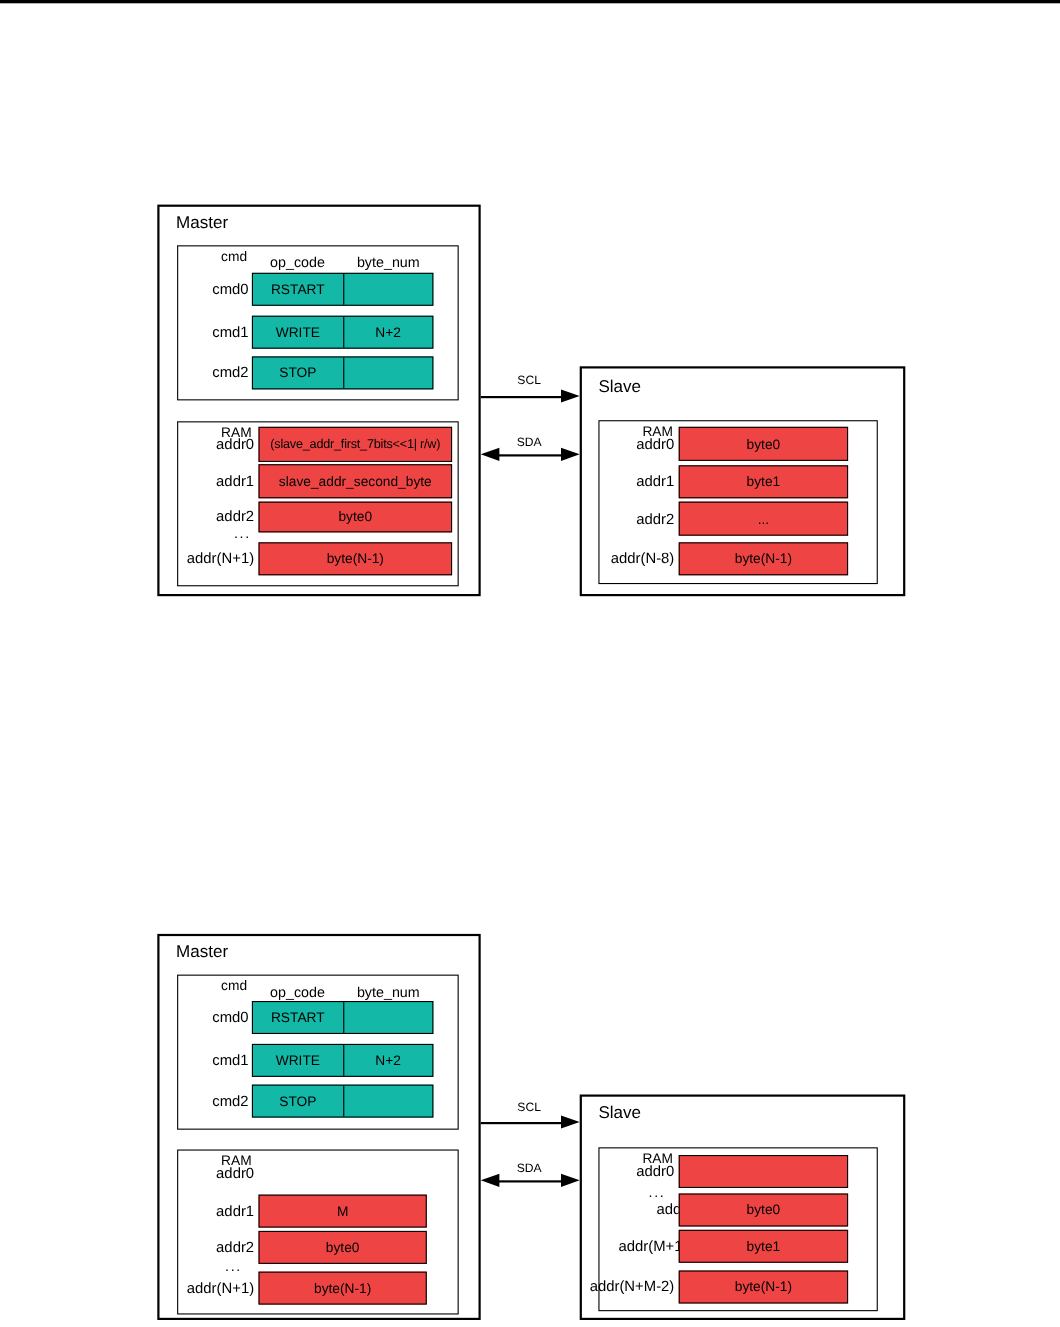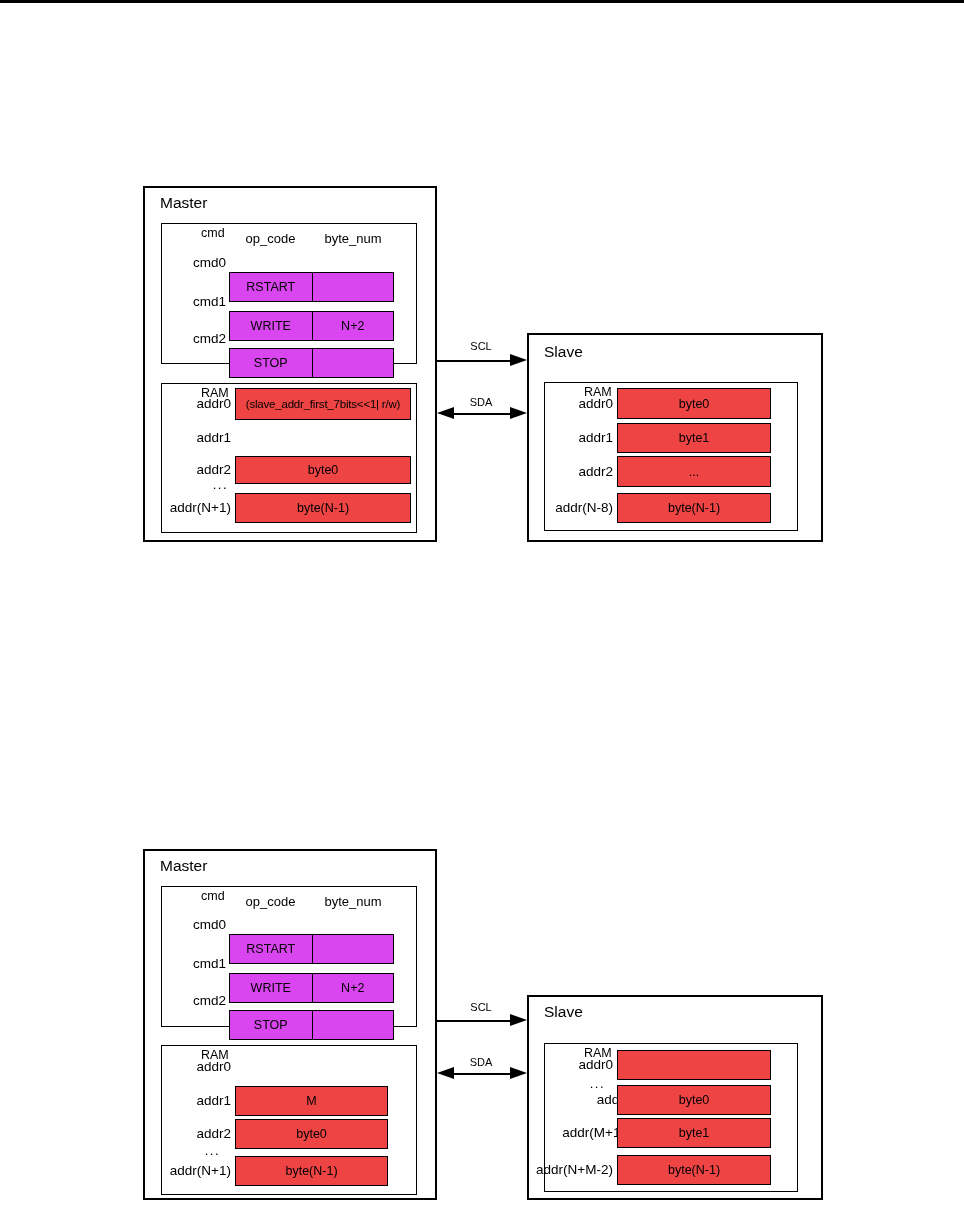--- a/index.html
+++ b/index.html
@@ -8,21 +8,21 @@
   .toprule{position:absolute;left:0;top:0;width:964px;height:3px;background:#000;}
   .box2{position:absolute;border:2px solid #000;background:#fff;box-sizing:border-box;}
   .box1{position:absolute;border:1.5px solid #000;background:#fff;box-sizing:border-box;}
   .title{position:absolute;font-size:15.5px;white-space:nowrap;}
   .boxlabel{position:absolute;font-size:12.5px;white-space:nowrap;margin-left:34px;}
   .hdr{position:absolute;font-size:13px;text-align:center;white-space:nowrap;}
   .rowlabel{position:absolute;font-size:13.5px;text-align:right;white-space:nowrap;}
   .cell{position:absolute;border:1.5px solid #000;box-sizing:border-box;background:#ef4444;
         display:flex;align-items:center;justify-content:center;font-size:12.5px;white-space:nowrap;}
   .cell.fit{font-size:11.5px;letter-spacing:-0.2px;}
-  .cmdrow{position:absolute;border:1.5px solid #000;box-sizing:border-box;background:#d946ef;display:flex;margin-top:24px;}
+  .cmdrow{position:absolute;border:1.5px solid #000;box-sizing:border-box;background:#14b8a6;display:flex;}
   .cmdrow .c1{width:81.5px;border-right:1.5px solid #000;display:flex;align-items:center;
               justify-content:center;font-size:12.5px;}
   .cmdrow .c2{flex:1;display:flex;align-items:center;justify-content:center;font-size:12.5px;}
   .dots{position:absolute;font-size:13px;letter-spacing:1.5px;text-align:right;white-space:nowrap;}
   .busline{position:absolute;height:1.5px;background:#000;}
   .ah-r{position:absolute;width:0;height:0;border-top:6.5px solid transparent;
         border-bottom:6.5px solid transparent;border-left:17px solid #000;}
   .ah-l{position:absolute;width:0;height:0;border-top:6.5px solid transparent;
         border-bottom:6.5px solid transparent;border-right:17px solid #000;}
   .buslabel{position:absolute;font-size:11px;text-align:center;width:50px;white-space:nowrap;}
@@ -56,20 +56,21 @@
     <div class="c1">STOP</div>
     <div class="c2"></div>
   </div>
 
   <div class="box1" style="left:161px;top:383px;width:256px;height:150px;"></div>
   <div class="boxlabel" style="left:167px;top:386px;">RAM</div>
 
   <div class="rowlabel" style="left:120px;top:388px;width:111px;line-height:32px;">addr0</div>
   <div class="cell fit" style="left:235px;top:388px;width:176px;height:32px;">(slave_addr_first_7bits&lt;&lt;1| r/w)</div>
   <div class="rowlabel" style="left:120px;top:422px;width:111px;line-height:31px;">addr1</div>
+  <div class="cell" style="left:235px;top:422px;width:176px;height:31px;">slave_addr_second_byte</div>
   <div class="rowlabel" style="left:120px;top:456px;width:111px;line-height:28px;">addr2</div>
   <div class="cell" style="left:235px;top:456px;width:176px;height:28px;">byte0</div>
   <div class="dots" style="left:180px;top:477px;width:48px;">...</div>
   <div class="rowlabel" style="left:120px;top:493px;width:111px;line-height:30px;">addr(N+1)</div>
   <div class="cell" style="left:235px;top:493px;width:176px;height:30px;">byte(N-1)</div>
 
   <div class="buslabel" style="left:456px;top:340px;">SCL</div>
   <div class="busline" style="left:437px;top:360px;width:75px;"></div>
   <div class="ah-r" style="left:510px;top:354px;"></div>
 

